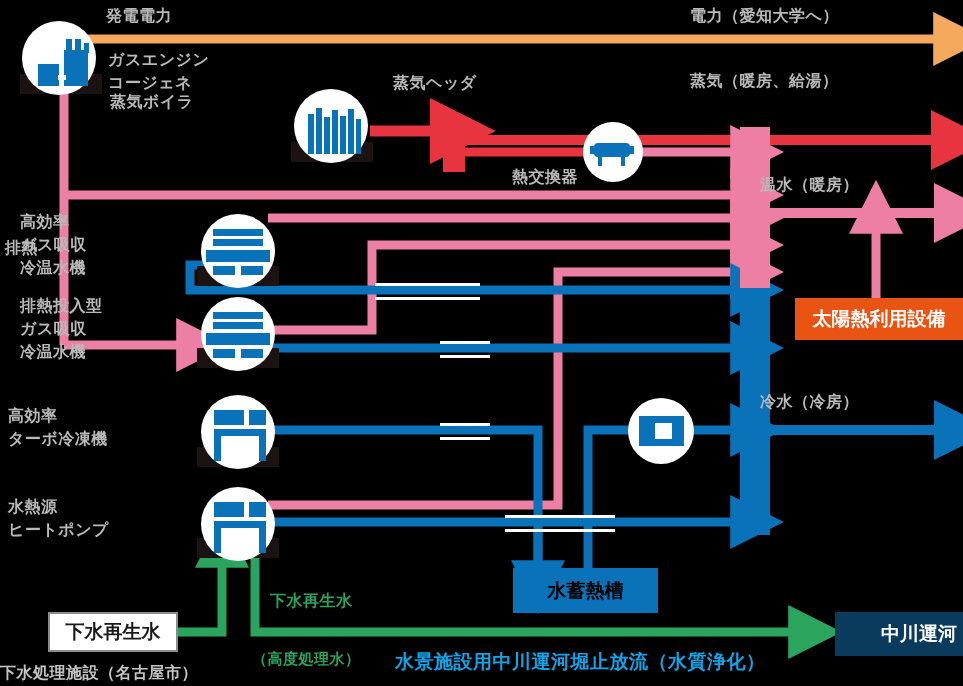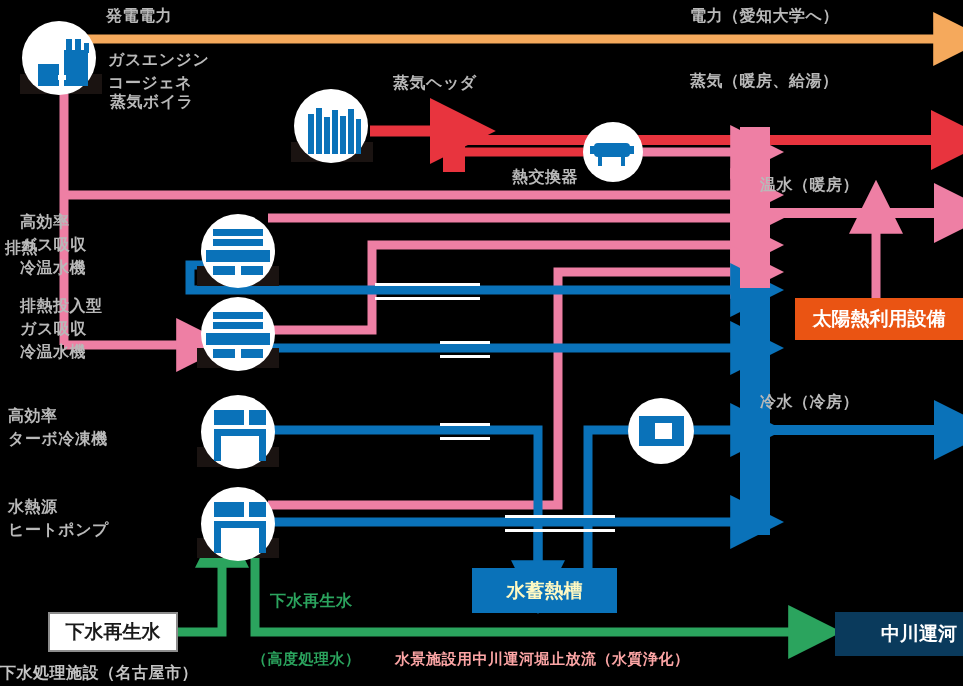--- a/index.html
+++ b/index.html
@@ -268,24 +268,24 @@
   <div class="lbl" style="left:106px;top:4px;">発電電力</div>
   <div class="lbl r" style="left:690px;top:4px;width:266px;">電力（愛知大学へ）</div>
   <div class="lbl" style="left:393px;top:71px;">蒸気ヘッダ</div>
   <div class="lbl r" style="left:690px;top:69px;width:266px;">蒸気（暖房、給湯）</div>
   <div class="lbl r" style="left:760px;top:173px;width:196px;">温水（暖房）</div>
   <div class="lbl r" style="left:760px;top:390px;width:196px;">冷水（冷房）</div>
   <div class="lbl" style="left:5px;top:236px;">排熱</div>
 
   <div class="boxlbl" style="left:795px;top:298px;width:168px;height:42px;background:#EA5413;color:#fff;">太陽熱利用設備</div>
 
-  <div class="boxlbl" style="left:472px;top:568px;width:145px;height:45px;background:#0A72B9;color:#fef9c3;">水蓄熱槽</div>
+  <div class="boxlbl" style="left:513px;top:568px;width:145px;height:45px;background:#0A72B9;color:#000000;">水蓄熱槽</div>
 
   <div class="boxlbl" style="left:48px;top:612px;width:130px;height:40px;background:#fff;color:#1A1A1A;border:2px solid #8C8C8C;box-sizing:border-box;">下水再生水</div>
 
   <div class="boxlbl" style="left:795px;top:612px;width:168px;height:44px;background:#0A3A5C;color:#fff;margin-left:40px;">中川運河</div>
 
   <div class="lbl" style="left:0px;top:661px;color:#C4C4C4;">下水処理施設（名古屋市）</div>
   <div class="lbl" style="left:270px;top:589px;color:#2BA45E;">下水再生水</div>
   <div class="lbl" style="left:252px;top:648px;color:#2BA45E;font-size:15px;">（高度処理水）</div>
-  <div class="lbl" style="left:395px;top:648px;color:#fca5a5;font-size:15px;">水景施設用中川運河堀止放流（水質浄化）</div>
+  <div class="lbl" style="left:395px;top:648px;color:#0ea5e9;font-size:19px;">水景施設用中川運河堀止放流（水質浄化）</div>
 
 </div>
 
 </body></html>

